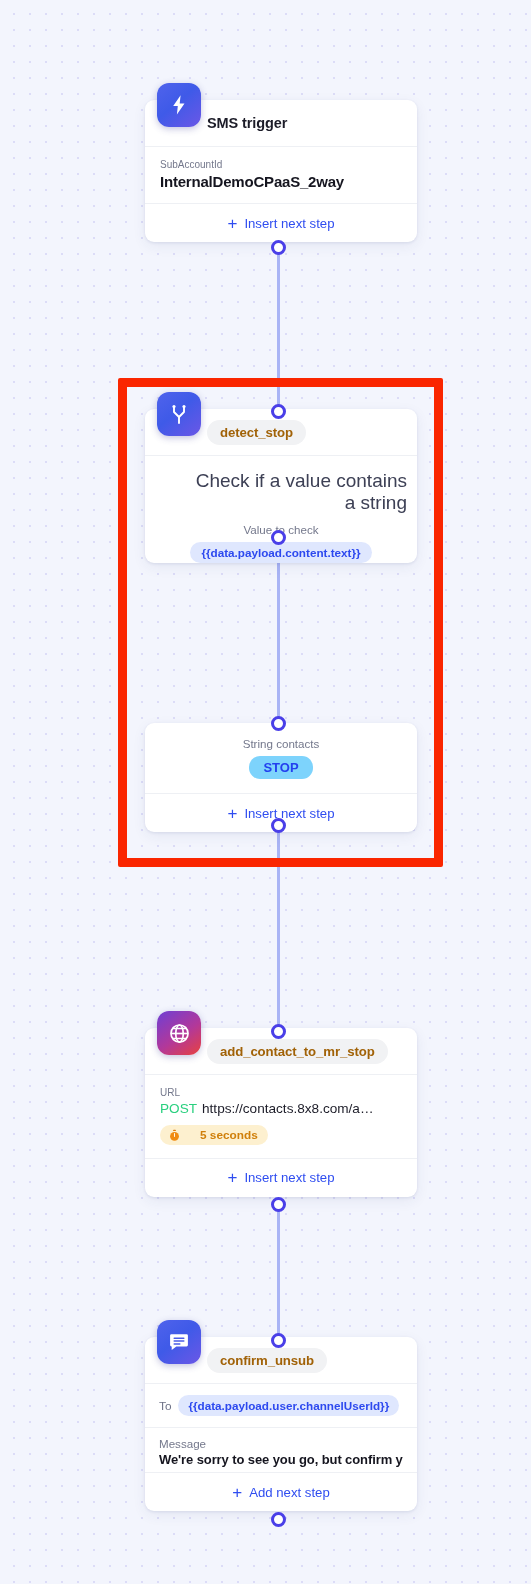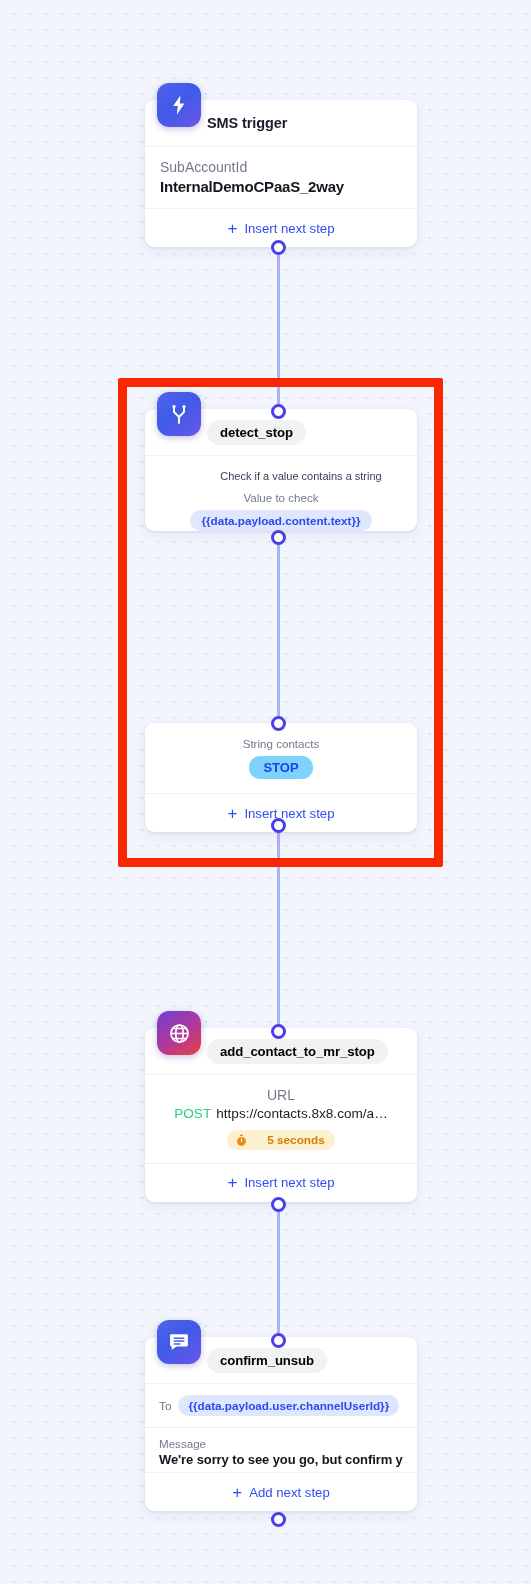--- a/index.html
+++ b/index.html
@@ -86,32 +86,32 @@
   .node-title-plain {
     font-size: 14.5px;
     font-weight: bold;
     color: #1c1c28;
     letter-spacing: -0.1px;
   }
 
   .node-title-chip {
     font-size: 13.2px;
     font-weight: bold;
-    color: #000000;
+    color: #a16207;
     background: #f1f2f4;
     border-radius: 13px;
     padding: 5px 13px;
     letter-spacing: -0.1px;
     white-space: nowrap;
   }
 
   .card-body { padding: 12px 15px 13px 15px; }
 
   .field-label {
-    font-size: 14px;
+    font-size: 10px;
     color: #74788c;
     margin-bottom: 3px;
   }
 
   .field-value-strong {
     font-size: 15px;
     font-weight: bold;
     color: #15151f;
     letter-spacing: -0.2px;
   }
@@ -133,22 +133,22 @@
     font-weight: 500;
   }
 
   .footer-text {
     color: #2f4df0;
     font-size: 13.2px;
   }
 
   
   .cond-line {
-    text-align: center;
-    font-size: 11px;
+    text-align: right;
+    font-size: 19px;
     color: #3d4055;
     padding: 14px 10px 9px 10px;
     margin-left: 40px;
   }
 
   .cond-sub {
     text-align: center;
     font-size: 11.6px;
     color: #74788c;
     padding-bottom: 6px;
@@ -343,21 +343,21 @@
           <g stroke="#ffffff" stroke-width="1.6" fill="none">
             <circle cx="12" cy="12" r="8.2"></circle>
             <ellipse cx="12" cy="12" rx="3.6" ry="8.2"></ellipse>
             <path d="M3.8 12h16.4"></path>
             <path d="M5 7.2h14M5 16.8h14"></path>
           </g>
         </svg>
       </div>
       <span class="node-title-chip">add_contact_to_mr_stop</span>
     </div>
-    <div class="card-body" style="padding-bottom:12px;text-align:center;">
+    <div class="card-body" style="padding-bottom:12px;">
       <div class="field-label">URL</div>
       <div class="url-line">
         <span class="verb-post">POST</span><span style="margin-left:5px;">https://contacts.8x8.com/a…</span>
       </div>
       <div class="delay-pill">
         <span>
           <svg width="13" height="13" viewBox="0 0 24 24" aria-hidden="true">
             <rect x="9.4" y="1.3" width="5.2" height="2.6" rx="1.1" fill="#e07a09"></rect>
             <circle cx="12" cy="13.6" r="8.2" fill="#f08b12"></circle>
             <path d="M12 8.4v5.4" stroke="#ffffff" stroke-width="1.7" stroke-linecap="round"></path>

